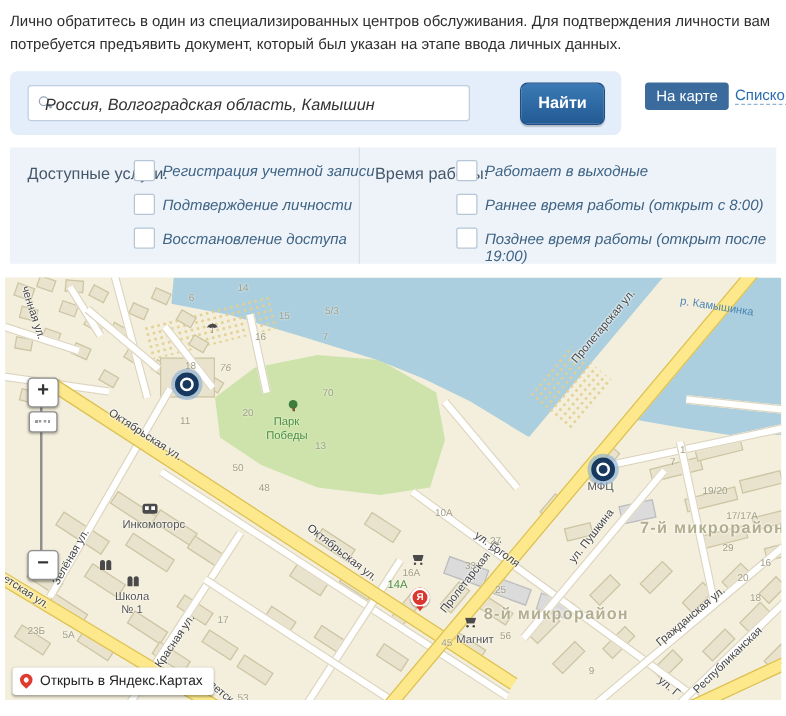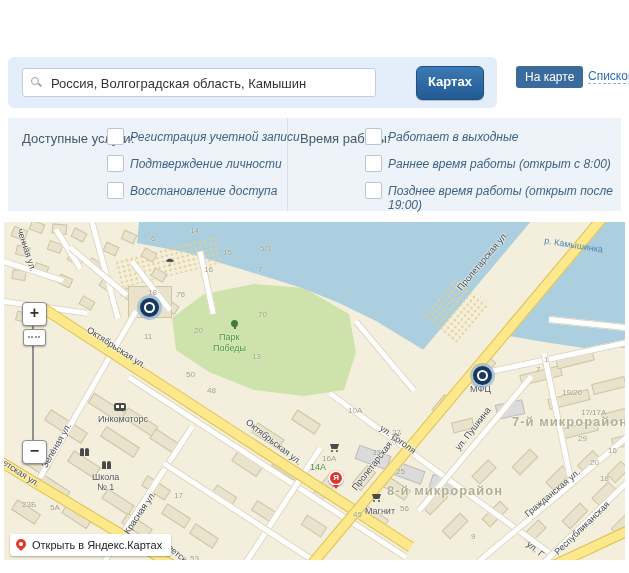--- a/index.html
+++ b/index.html
@@ -3,21 +3,21 @@
 <meta charset="utf-8">
 <style>
   html,body{margin:0;padding:0;}
   body{font-family:"Liberation Sans",sans-serif;background:#fff;}
   #page{position:relative;width:629px;height:573px;background:#fff;overflow:hidden;}
 
   .intro{position:absolute;left:8px;top:8px;width:616px;font-size:12px;line-height:1.5;color:#2e2e2e;}
 
   .search-panel{position:absolute;left:8px;top:57px;width:489px;height:51px;background:#e3eefa;border-radius:6px;}
   .search-box{position:absolute;left:14px;top:11px;width:352px;height:27px;background:#fff;border:1px solid #bfcedd;border-radius:3px;}
-  .search-input{position:absolute;left:26px;top:0;width:320px;height:27px;border:0;outline:none;font-size:13px;color:#333;font-family:"Liberation Sans",sans-serif;background:transparent;}
+  .search-input{position:absolute;left:11px;top:0;width:320px;height:27px;border:0;outline:none;font-size:13px;color:#333;font-family:"Liberation Sans",sans-serif;background:transparent;font-style:italic;}
   .mag{position:absolute;left:8px;top:8px;width:8px;height:8px;}
   .mag::before{content:"";position:absolute;left:0;top:0;width:6px;height:6px;border:1.5px solid #96a5b5;border-radius:50%;}
   .mag::after{content:"";position:absolute;left:7px;top:7px;width:4px;height:1.5px;background:#96a5b5;transform:rotate(45deg);}
   .find-btn{position:absolute;left:408px;top:9px;width:66px;height:32px;background:linear-gradient(#3b7ab5,#235a93);border:1px solid #1d4f85;border-radius:6px;color:#fff;font-weight:bold;font-size:13px;text-align:center;line-height:30px;cursor:pointer;box-shadow:0 1px 1px rgba(0,0,0,.2);}
 
   .view-map{position:absolute;left:516px;top:66px;background:#3a6b9c;color:#fff;font-size:12px;padding:4px 9px;border-radius:3px;cursor:pointer;}
   .view-list{position:absolute;left:588px;top:69px;color:#2a6daf;font-size:12px;border-bottom:1px dashed #8fb2d6;cursor:pointer;}
 
   .filters{position:absolute;left:8px;top:118px;width:613px;height:93px;background:#edf3f9;}
   .fdivider{position:absolute;left:279px;top:0;width:1px;height:93px;background:#d6e1ec;}
@@ -74,27 +74,28 @@
   .pin::after{content:"";position:absolute;left:3px;top:3px;width:4px;height:4px;background:#fff;border-radius:50%;}
 
   .copyright{position:absolute;left:466px;top:319px;font-size:10px;color:#333;text-shadow:0 0 2px #fff,0 0 2px #fff;white-space:nowrap;margin-top:38px;}
   .copyright .terms{text-decoration:underline;cursor:pointer;}
 </style>
 </head>
 <body>
 
 <div id="page">
 
+  <div class="intro">Лично обратитесь в один из специализированных центров обслуживания. Для подтверждения личности вам потребуется предъявить документ, который был указан на этапе ввода личных данных.</div>
 
   <div class="search-panel">
     <div class="search-box">
       <span class="mag"></span>
       <input class="search-input" value="Россия, Волгоградская область, Камышин" style="">
     </div>
-    <div class="find-btn">Картах</div>
+    <div class="find-btn">Найти</div>
   </div>
 
   <div class="view-map">На карте</div>
   <div class="view-list">Списком</div>
 
   <div class="filters">
     <div class="fdivider"></div>
     <div class="flabel" style="left:14px;top:13px;">Доступные услуги:</div>
     <div class="cb" style="left:99px;top:10px;"></div>
     <div class="copt" style="left:122px;top:12px;">Регистрация учетной записи</div>

